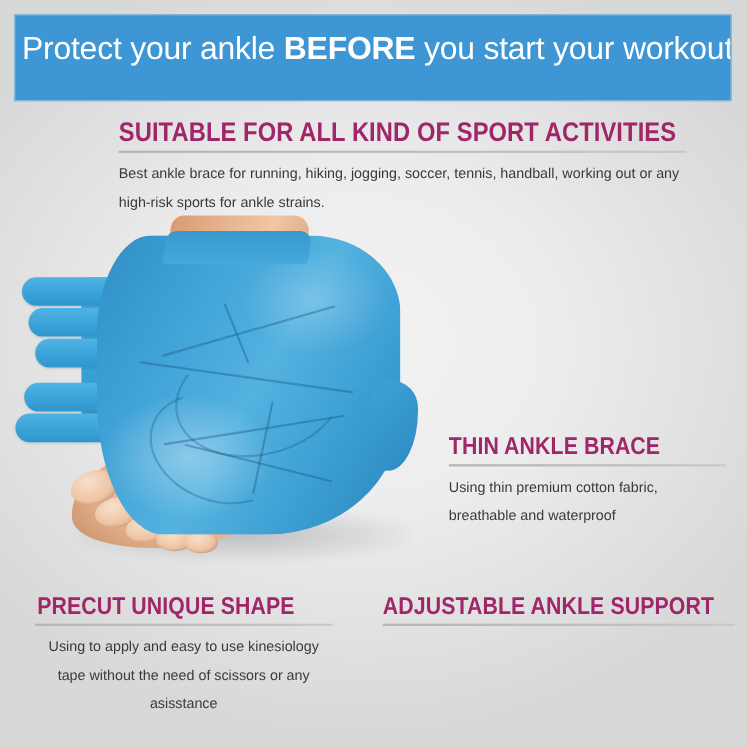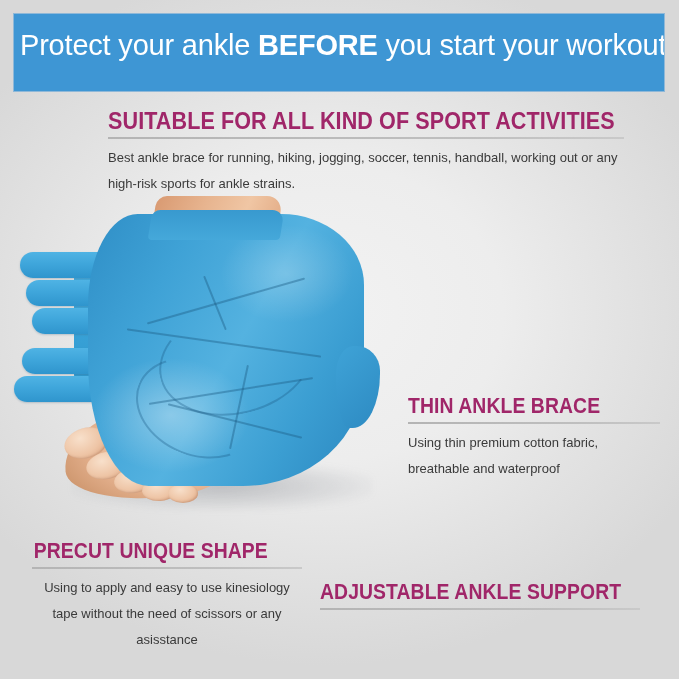--- a/index.html
+++ b/index.html
@@ -89,21 +89,21 @@
     line-height: 26px;
     color: #3a3a3a;
   }
 
   
   #feat-sport      { left: 108px; top: 108px; width: 516px; }
   #feat-sport h2   { font-size: 24.5px; }
   #feat-blood      { left: 390px; top: 248px; width: 268px; }
   #feat-thin       { left: 408px; top: 393px; width: 252px; }
   #feat-precut     { left: 32px;  top: 538px; width: 270px; text-align: center; }
-  #feat-adjust     { left: 320px; top: 538px; width: 320px; margin-top: 41px; }
+  #feat-adjust     { left: 348px; top: 538px; width: 320px; }
 
   
   .tape-graphic {
     position: absolute;
     left: 8px;
     top: 248px;
     width: 166px;
     height: 146px;
   }
   .tape-strip {

